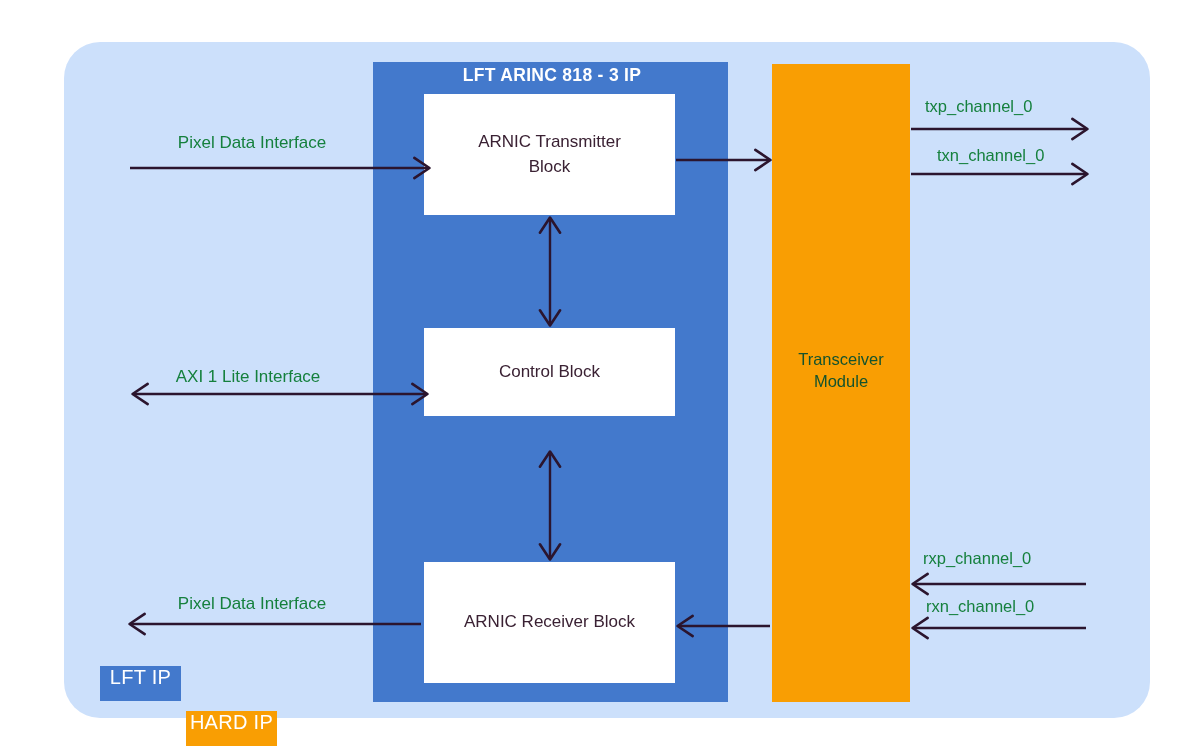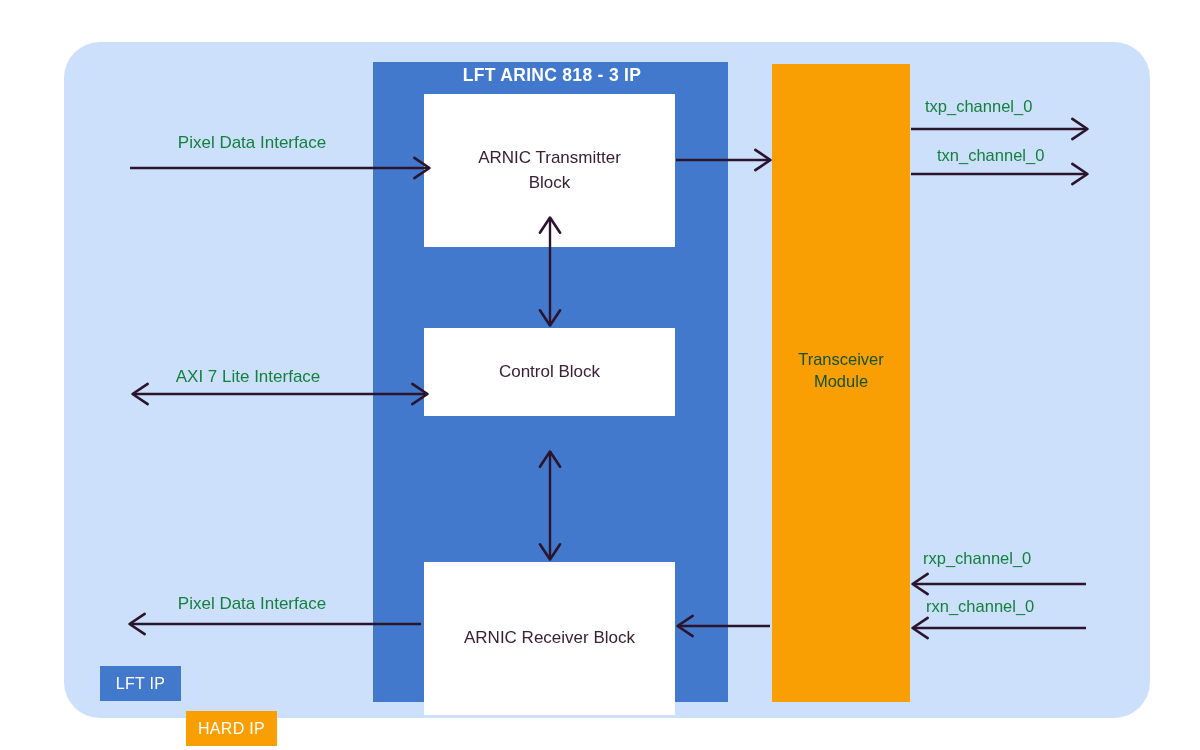--- a/index.html
+++ b/index.html
@@ -41,21 +41,21 @@
     text-align: center;
     color: #ffffff;
     font-size: 17.5px;
     font-weight: 700;
     letter-spacing: 0.3px;
   }
   .white-box {
     position: absolute;
     left: 424px;
     width: 251px;
-    height: 153px;
+    height: 121px;
     background: #ffffff;
     display: flex;
     align-items: center;
     justify-content: center;
     text-align: center;
     font-size: 17px;
     color: #3a2133;
     line-height: 1.45;
   }
   .white-box .wrap { width: 180px; }
@@ -97,24 +97,24 @@
   .legend {
     position: absolute;
     left: 100px;
     top: 666px;
     display: flex;
     gap: 5px;
   }
   .legend-chip {
     height: 35px;
     display: flex;
-    align-items: center;
+    align-items: flex-start;
     justify-content: center;
     color: #ffffff;
-    font-size: 16px;
+    font-size: 20px;
     letter-spacing: 0.3px;
   }
   .legend-lft { width: 81px; background: #4379cc; }
   .legend-hard { width: 91px; background: #f99e03; margin-top: 45px; }
 </style>
 </head>
 <body>
 
 <div class="stage">
 
@@ -155,21 +155,21 @@
       <line x1="550" y1="453" x2="550" y2="558" marker-start="url(#ah)" marker-end="url(#ah)"></line>
       <line x1="770" y1="626" x2="679" y2="626" marker-end="url(#ah)"></line>
       <line x1="421" y1="624" x2="131" y2="624" marker-end="url(#ah)"></line>
       <line x1="1086" y1="584" x2="914" y2="584" marker-end="url(#ah)"></line>
       <line x1="1086" y1="628" x2="914" y2="628" marker-end="url(#ah)"></line>
     </g>
   </svg>
 
   <div class="lbl lbl-center" style="left:102px; top:133px;">Pixel Data Interface</div>
 
-  <div class="lbl lbl-center" style="left:98px; top:367px;">AXI 7 Lite Interface</div>
+  <div class="lbl lbl-center" style="left:98px; top:367px;">AXI 1 Lite Interface</div>
 
   <div class="lbl lbl-center" style="left:102px; top:594px;">Pixel Data Interface</div>
 
   <div class="lbl lbl-chan" style="left:925px; top:97px;">txp_channel_0</div>
 
   <div class="lbl lbl-chan" style="left:925px; top:146px;margin-left:12px;">txn_channel_0</div>
 
   <div class="lbl lbl-chan" style="left:923px; top:549px;text-align:center;">rxp_channel_0</div>
 
   <div class="lbl lbl-chan" style="left:926px; top:597px;">rxn_channel_0</div>

